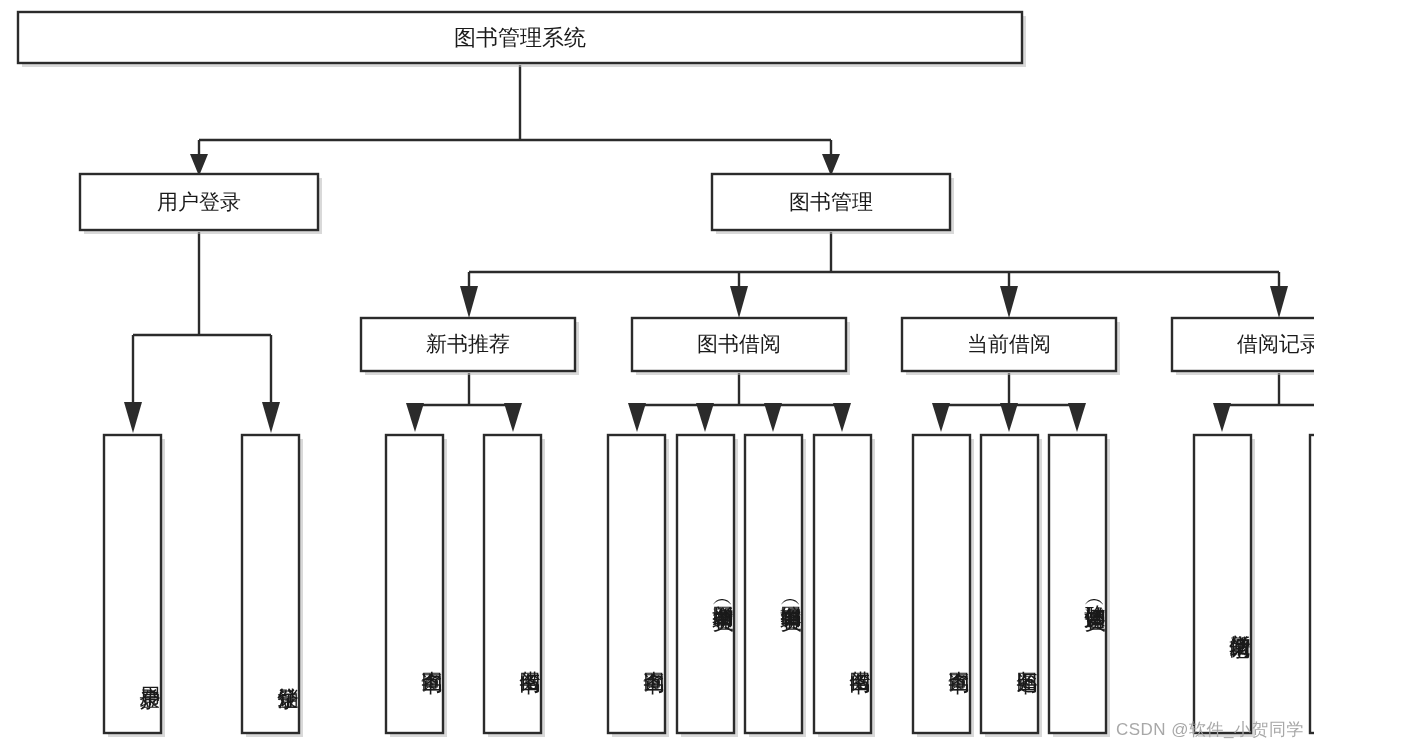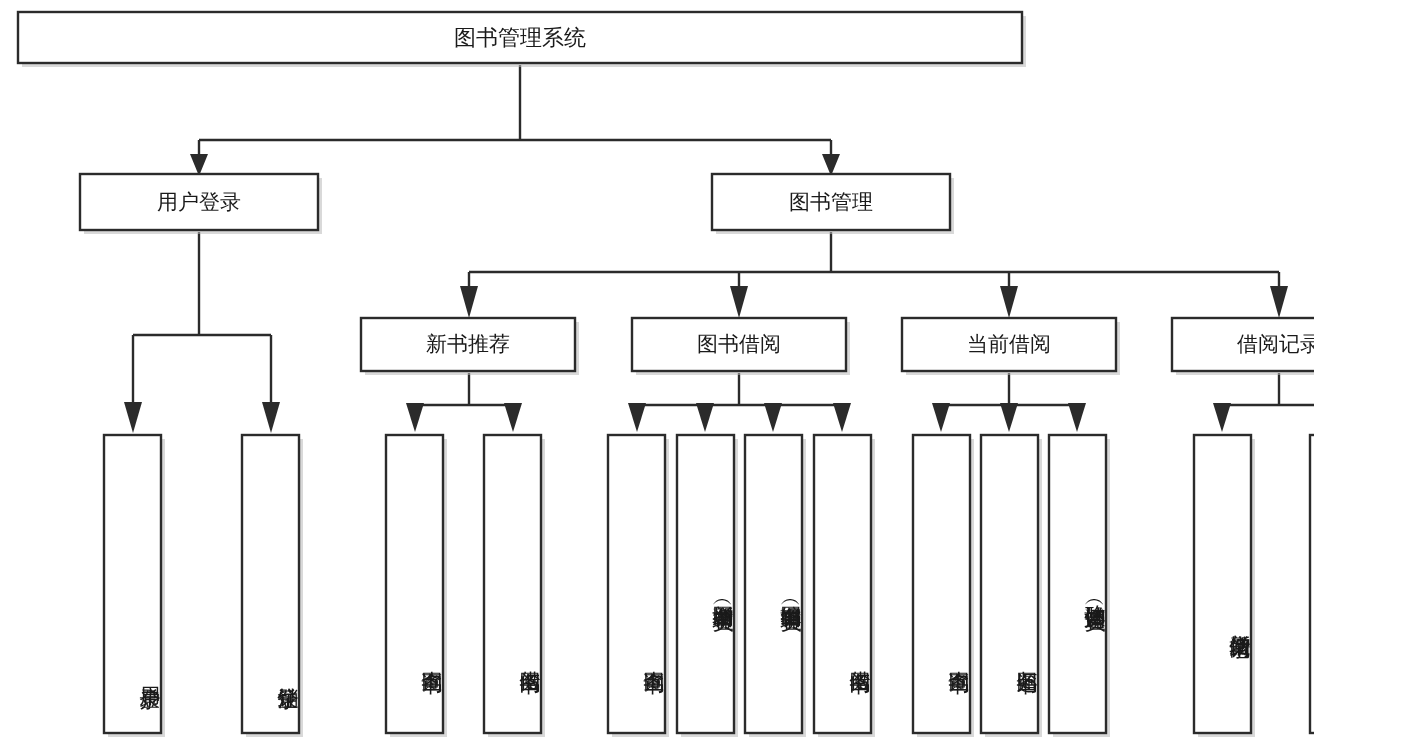--- a/index.html
+++ b/index.html
@@ -232,14 +232,15 @@
   <div class="vlabel" style="left:608px; top:435px; width:57px; height:298px; padding-top:72px;">查询图书</div>
   <div class="vlabel" style="left:677px; top:435px; width:57px; height:298px; padding-top:8px;">新增图书（管理员）</div>
   <div class="vlabel" style="left:745px; top:435px; width:57px; height:298px; padding-top:8px;">编辑图书（管理员）</div>
   <div class="vlabel" style="left:814px; top:435px; width:57px; height:298px; padding-top:72px;">借阅图书</div>
   <div class="vlabel" style="left:913px; top:435px; width:57px; height:298px; padding-top:72px;">查询图书</div>
   <div class="vlabel" style="left:981px; top:435px; width:57px; height:298px; padding-top:72px;">归还图书</div>
   <div class="vlabel" style="left:1049px; top:435px; width:57px; height:298px; padding-top:8px;">确认归还（管理员）</div>
   <div class="vlabel" style="left:1194px; top:435px; width:57px; height:298px; padding-top:36px;">新增借阅记录</div>
   <div class="vlabel" style="left:1310px; top:435px; width:57px; height:298px; padding-top:36px;">查询借阅记录</div>
 
+  <div class="watermark">CSDN @软件_小贺同学</div>
 
 </div>
 
 </body></html>

